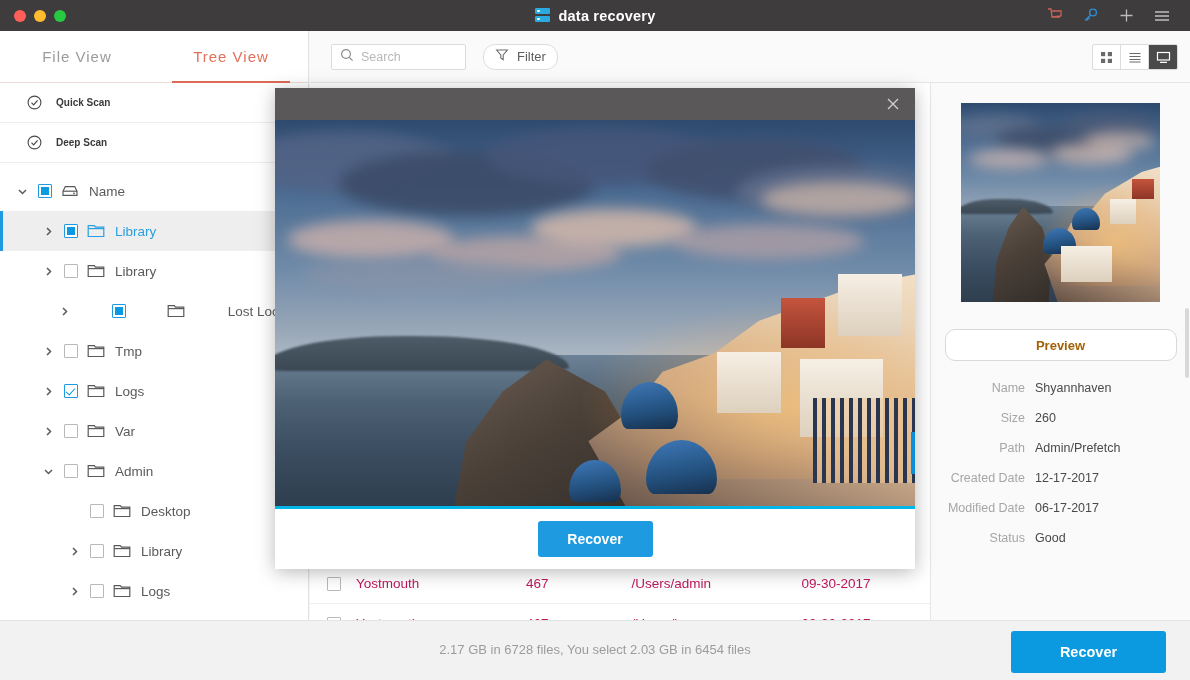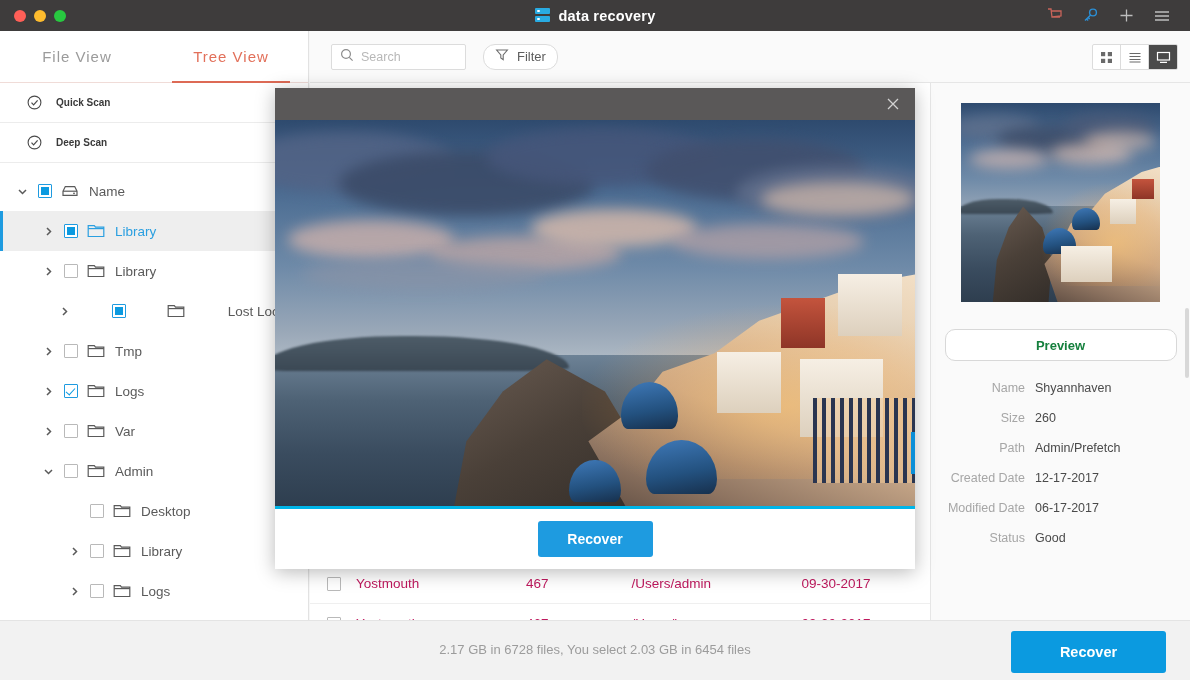--- a/index.html
+++ b/index.html
@@ -168,21 +168,21 @@
     position: absolute; right: 0; top: 52px; width: 260px; bottom: 0;
     background: #fafafa; border-left: 1px solid #e6e6e6;
   }
   .thumb {
     width: 199px; height: 199px; margin: 20px auto 0; position: relative; overflow: hidden;
     background: #21364d;
   }
   .preview-btn {
     width: 232px; height: 32px; margin: 27px auto 0; border: 1px solid #d8d8d8;
     background: #fff; border-radius: 10px; display: flex; align-items: center;
-    justify-content: center; font-size: 13px; font-weight: bold; color: #15803d; cursor: pointer;
+    justify-content: center; font-size: 13px; font-weight: bold; color: #a16207; cursor: pointer;
   }
   .meta { margin-top: 20px; }
   .mrow { display: flex; height: 30px; }
   .mkey {
     width: 104px; text-align: right; font-size: 12.5px; color: #a6a6a6; padding-right: 10px;
   }
   .mval { font-size: 12.5px; color: #4a4a4a; }
 
   .detail-scroll {
     position: absolute; right: 1px; top: 225px; width: 4px; height: 70px; background: #d8d8d8;

